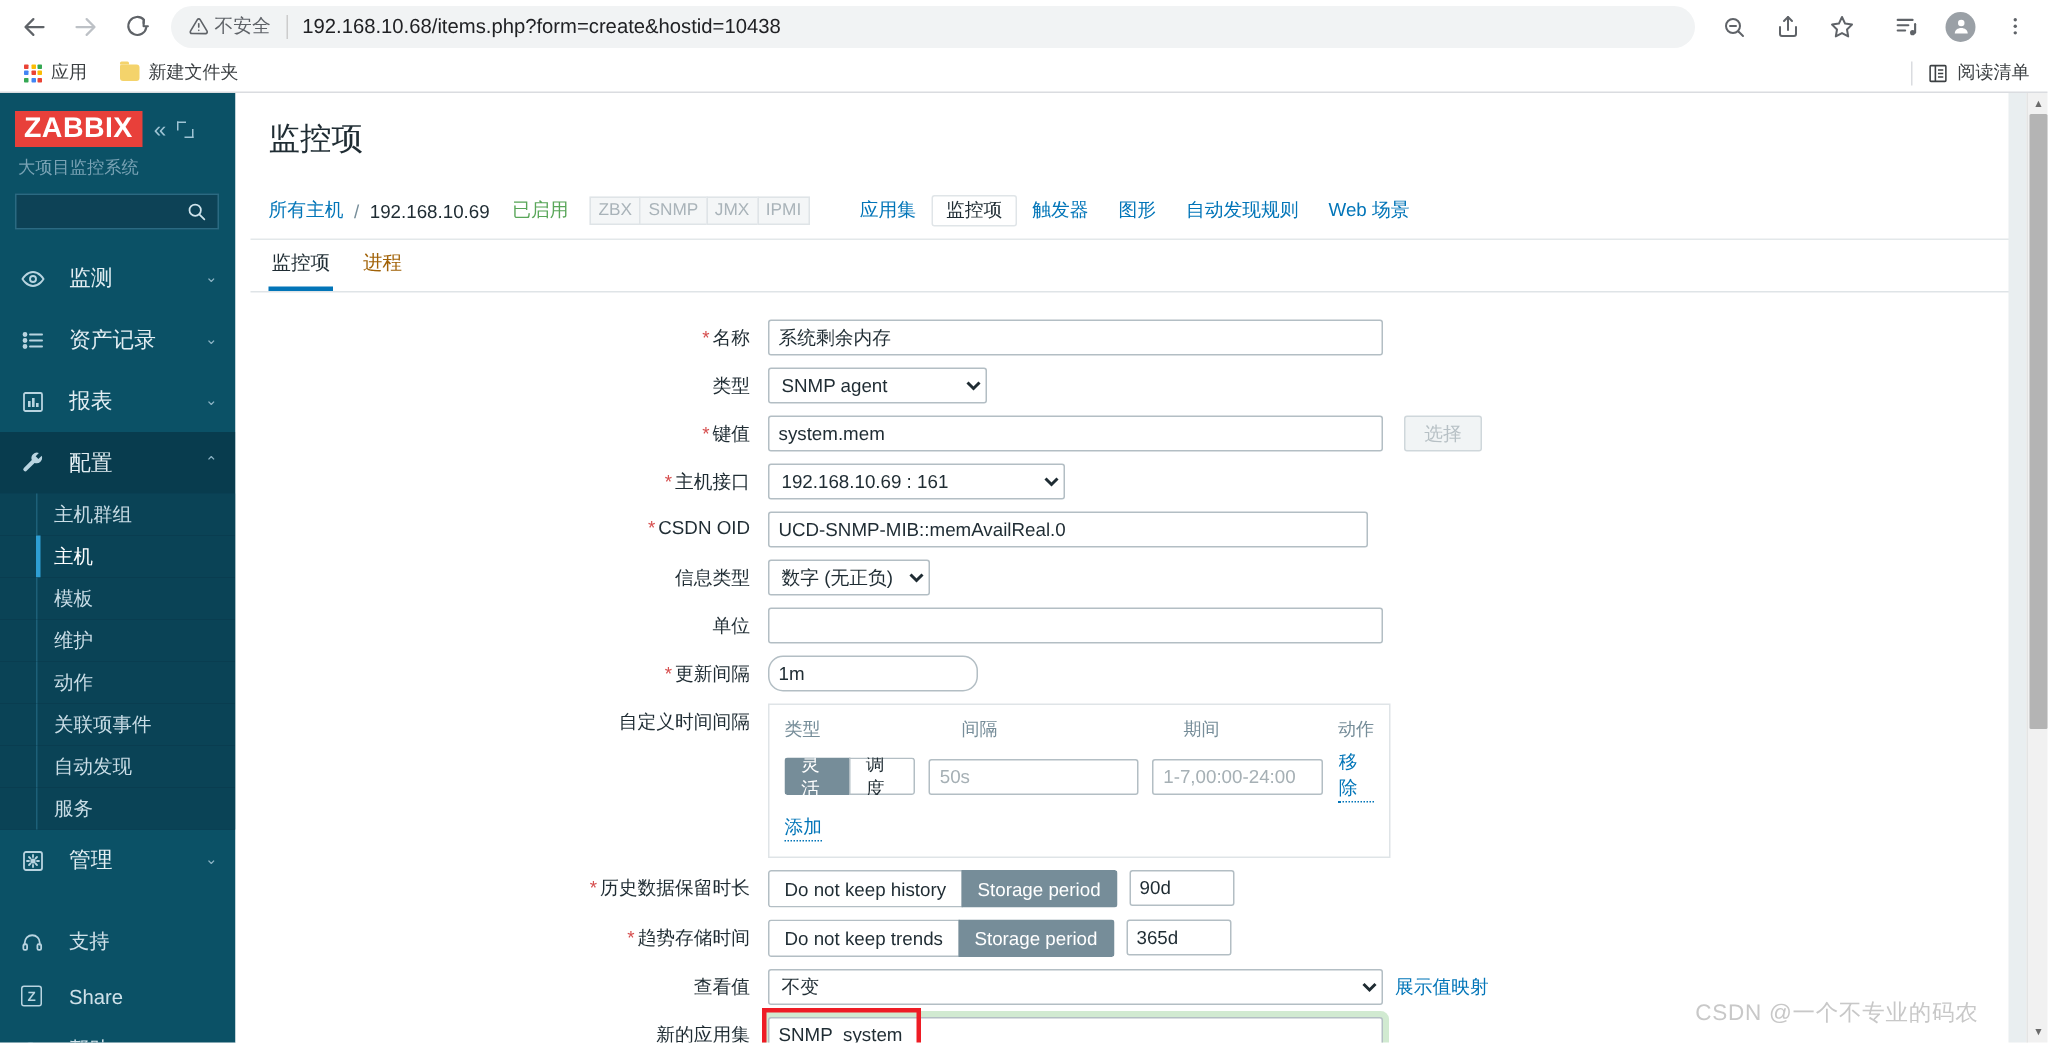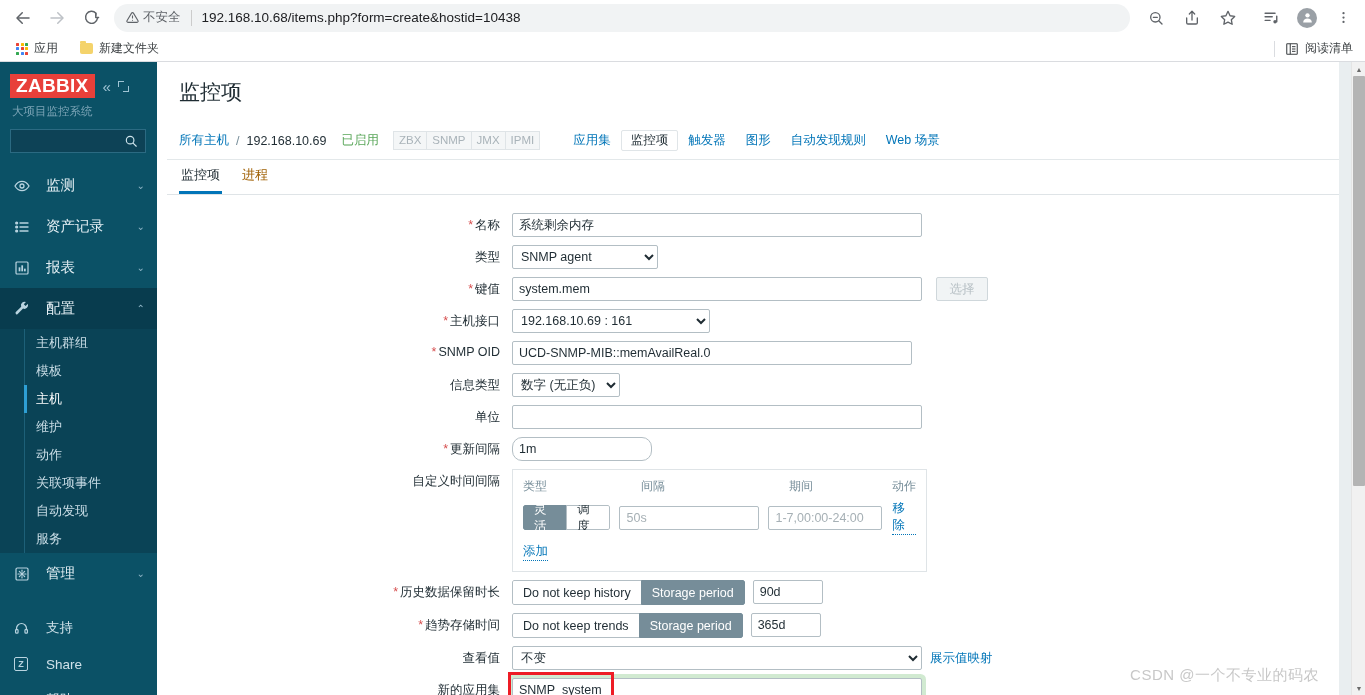--- a/index.html
+++ b/index.html
@@ -420,25 +420,25 @@
           </svg>
       </span>
       <span class="mi-label">配置</span>
       <span class="mi-chev">⌃</span>
     </div>
 
     <div class="submenu">
       <div class="submenu-item">
           <span>主机群组</span>
         </div>
+      <div class="submenu-item sel">
+          <span>主机</span>
+        </div>
       <div class="submenu-item">
           <span>模板</span>
-        </div>
-      <div class="submenu-item sel">
-          <span>主机</span>
         </div>
       <div class="submenu-item">
           <span>维护</span>
         </div>
       <div class="submenu-item">
           <span>动作</span>
         </div>
       <div class="submenu-item">
           <span>关联项事件</span>
         </div>
@@ -548,21 +548,21 @@
     <div class="row">
       <div class="lbl"><span class="req">*</span><span>主机接口</span></div>
       <div class="fld">
         <select class="sel" style="width:198px">
           <option>192.168.10.69 : 161</option>
         </select>
       </div>
     </div>
 
     <div class="row">
-      <div class="lbl"><span class="req">*</span><span>SNMP OID</span></div>
+      <div class="lbl"><span class="req">*</span><span>CSDN OID</span></div>
       <div class="fld">
         <input class="txt" style="width: 400px;" value="UCD-SNMP-MIB::memAvailReal.0">
       </div>
     </div>
 
     <div class="row">
       <div class="lbl">信息类型</div>
       <div class="fld">
         <select class="sel" style="width:108px">
           <option>数字 (无正负)</option>

